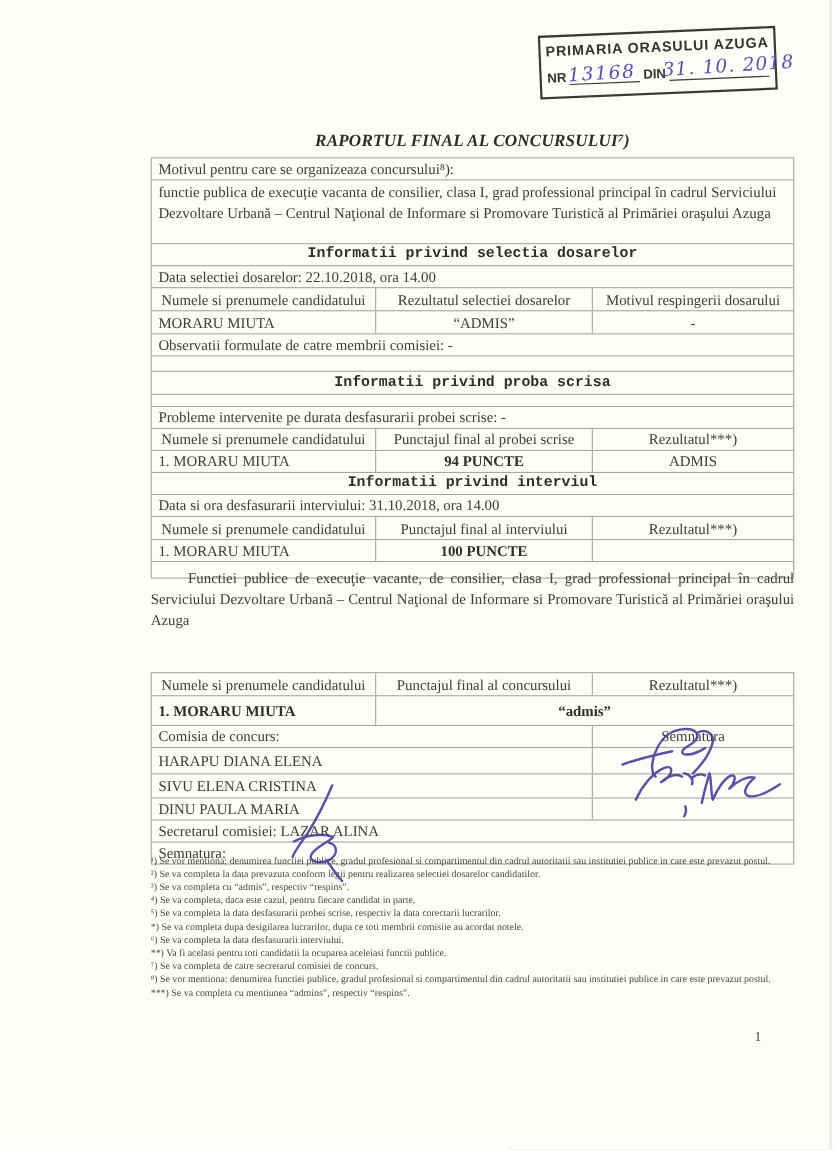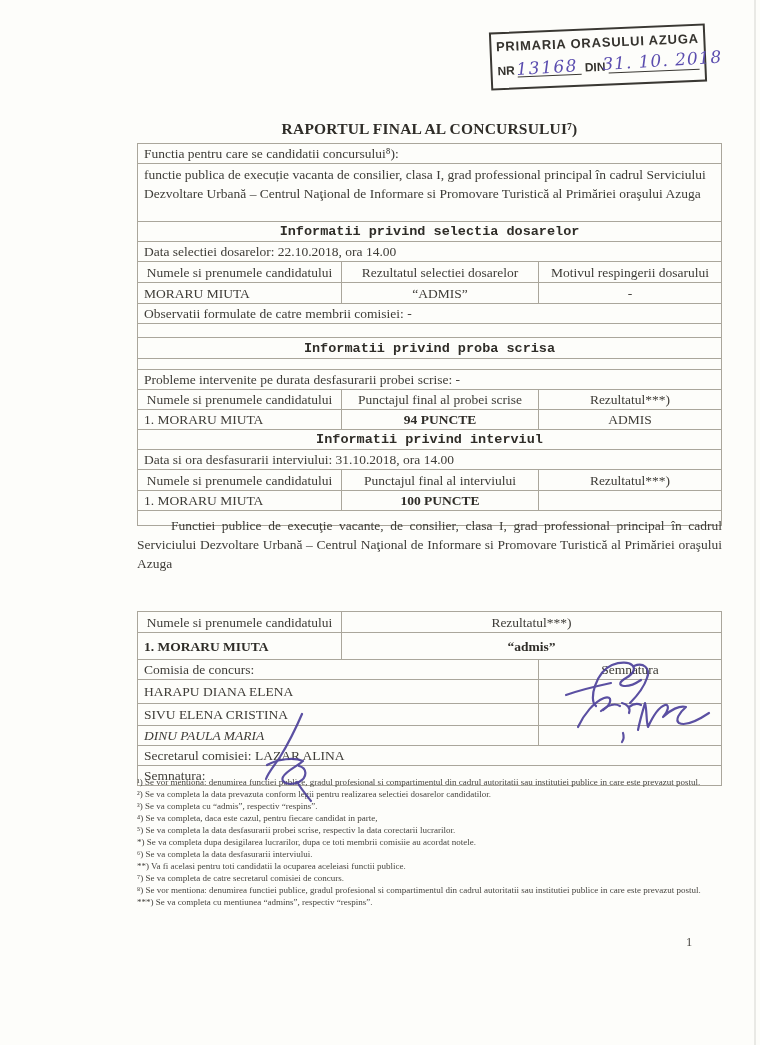--- a/index.html
+++ b/index.html
@@ -25,21 +25,21 @@
     position:absolute;color:#5b4daf;
     font-family:"DejaVu Serif", serif;font-style:italic;font-size:17px;
     white-space:nowrap;transform:rotate(-1.2deg);
   }
   .hw-nr{left:24px;top:25px;letter-spacing:1.5px;}
   .hw-date{left:110px;top:23px;letter-spacing:1px;}
 
   
   .title{
     position:absolute;left:137px;top:120px;width:585px;margin:0;
-    font-size:15.5px;font-weight:bold;text-align:center;color:#2f2d28;letter-spacing:.2px;
+    font-size:15.5px;font-weight:bold;text-align:center;color:#2f2d28;letter-spacing:.2px;font-style:italic;
   }
 
   
   .tbl{position:absolute;left:137px;width:585px;border:1px solid #aaa69b;box-sizing:border-box;font-size:13.5px;}
   .tbl1{top:143px;}
   .tbl2{top:611px;}
   .trow{display:flex;border-top:1px solid #aaa69b;align-items:stretch;}
   .trow:first-child{border-top:none;}
   .cell{box-sizing:border-box;display:flex;align-items:center;padding:1px 6px;line-height:17px;}
   .full{width:100%;}
@@ -56,21 +56,21 @@
   .r-value{min-height:57px;}
   .r-19{min-height:19px;}
   .r-20{min-height:20px;}
   .r-18{min-height:18px;}
   .blank13{height:13px;}
   .blank10{height:10px;}
   .blank14{height:14px;}
   .r-result{min-height:26px;}
   .r-member1{min-height:23px;}
   .r-member2{min-height:21px;}
-  .r-member3{min-height:19px;font-style:italic;}
+  .r-member3{min-height:19px;}
   .r-sec{min-height:17px;}
   .r-sem{min-height:18px;}
   .sem-col{flex:1;border-left:1px solid #aaa69b;}
 
   
   .finalpara{
     position:absolute;left:137px;top:516px;width:585px;margin:0;
     font-size:13.5px;line-height:19px;text-align:justify;text-indent:34px;
   }
 
@@ -98,21 +98,21 @@
       <span class="stamp-underline u2"></span>
     </div>
     <div class="hw hw-nr">13168</div>
     <div class="hw hw-date">31. 10. 2018</div>
   </div>
 
   <h1 class="title">RAPORTUL FINAL AL CONCURSULUI⁷)</h1>
 
   <div class="tbl tbl1">
     <div class="trow r-functia">
-      <div class="cell full">Functia  pentru care se candidatii concursului⁸):</div>
+      <div class="cell full">Motivul  pentru care se organizeaza concursului⁸):</div>
     </div>
     <div class="trow">
       <div class="cell full multiline r-value">functie publica de execuție vacanta de consilier, clasa I, grad professional principal în cadrul Serviciului Dezvoltare Urbană – Centrul Naţional de Informare si Promovare Turistică al Primăriei oraşului Azuga</div>
     </div>
 
     <div class="trow">
       <div class="cell full sect">Informatii privind selectia dosarelor</div>
     </div>
     <div class="trow r-19">
       <div class="cell full">Data selectiei dosarelor: 22.10.2018, ora 14.00</div>
@@ -173,20 +173,21 @@
     <div class="trow blank14">
         <div class="cell full"></div>
       </div>
   </div>
 
   <p class="finalpara">Functiei publice de execuţie vacante, de consilier, clasa I, grad professional principal în cadrul Serviciului Dezvoltare Urbană – Centrul Naţional de Informare si Promovare Turistică al Primăriei oraşului Azuga</p>
 
   <div class="tbl tbl2">
     <div class="trow r-20">
       <div class="cell c1 hdr">Numele si prenumele candidatului</div>
+      <div class="cell c2">Punctajul final al concursului</div>
       <div class="cell c3">Rezultatul***)</div>
     </div>
     <div class="trow r-result">
       <div class="cell c1 bold">1. MORARU MIUTA</div>
       <div class="cell c3 bold">“admis”</div>
     </div>
     <div class="trow r-sec">
       <div class="cell" style="width:400px;">Comisia de concurs:</div>
       <div class="cell sem-col hdr">Semnatura</div>
     </div>

